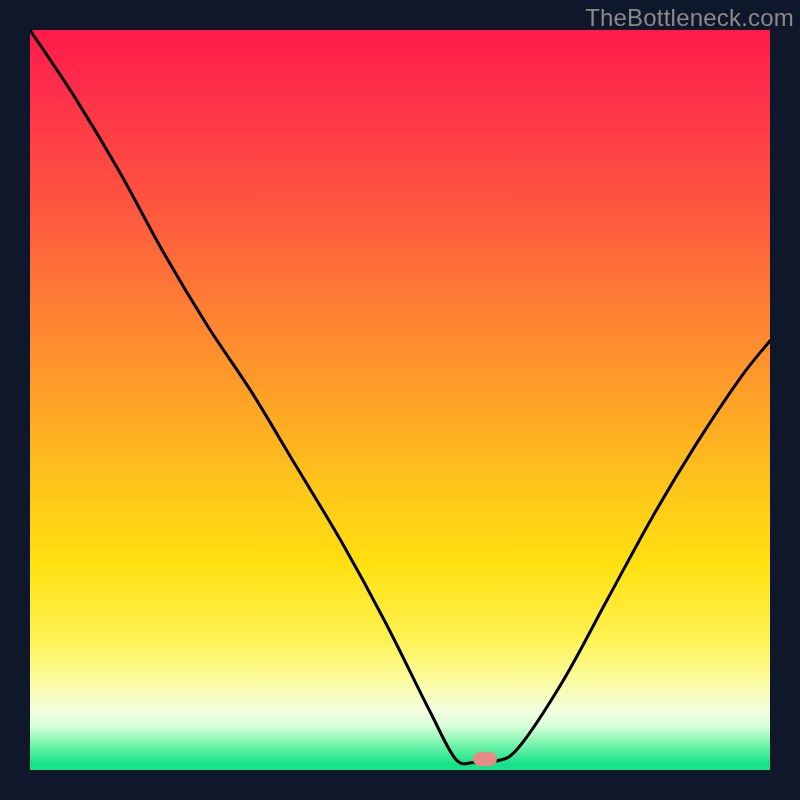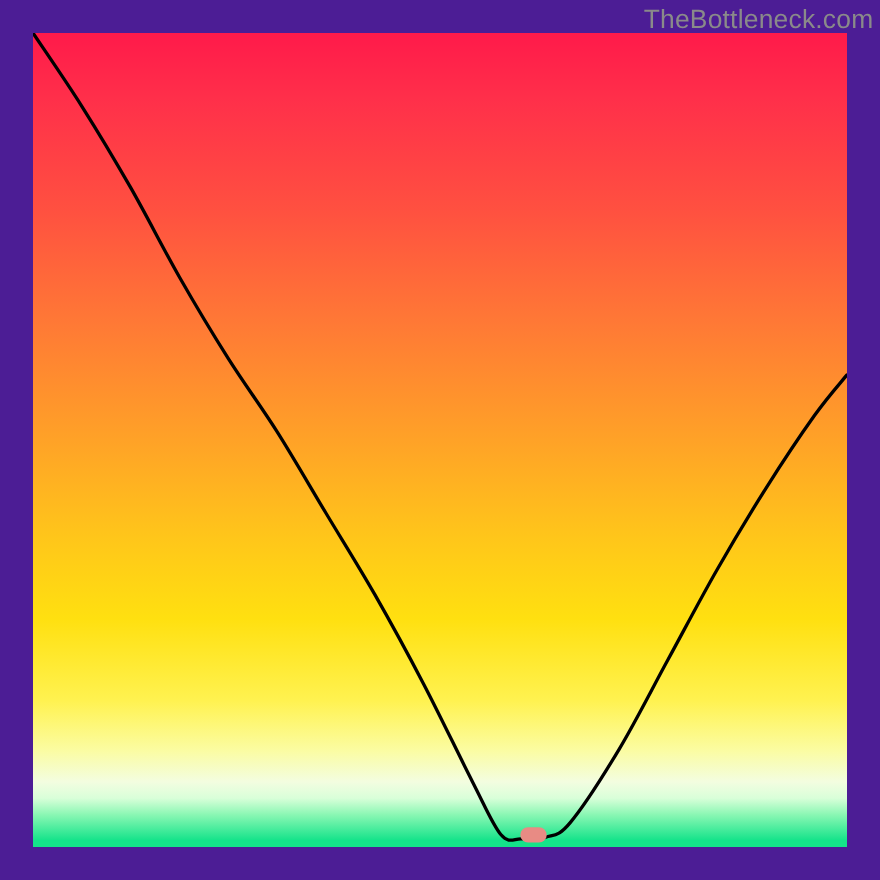--- a/index.html
+++ b/index.html
@@ -9,21 +9,21 @@
     height: 800px;
     background: #000;
     overflow: hidden;
   }
   .frame {
     position: absolute;
     left: 0;
     top: 0;
     width: 800px;
     height: 800px;
-    background: #4c1d95;
+    background: #0f172a;
   }
   .plot {
     position: absolute;
     left: 30px;
     top: 30px;
     width: 740px;
     height: 740px;
     overflow: hidden;
   }
   .gradient {

